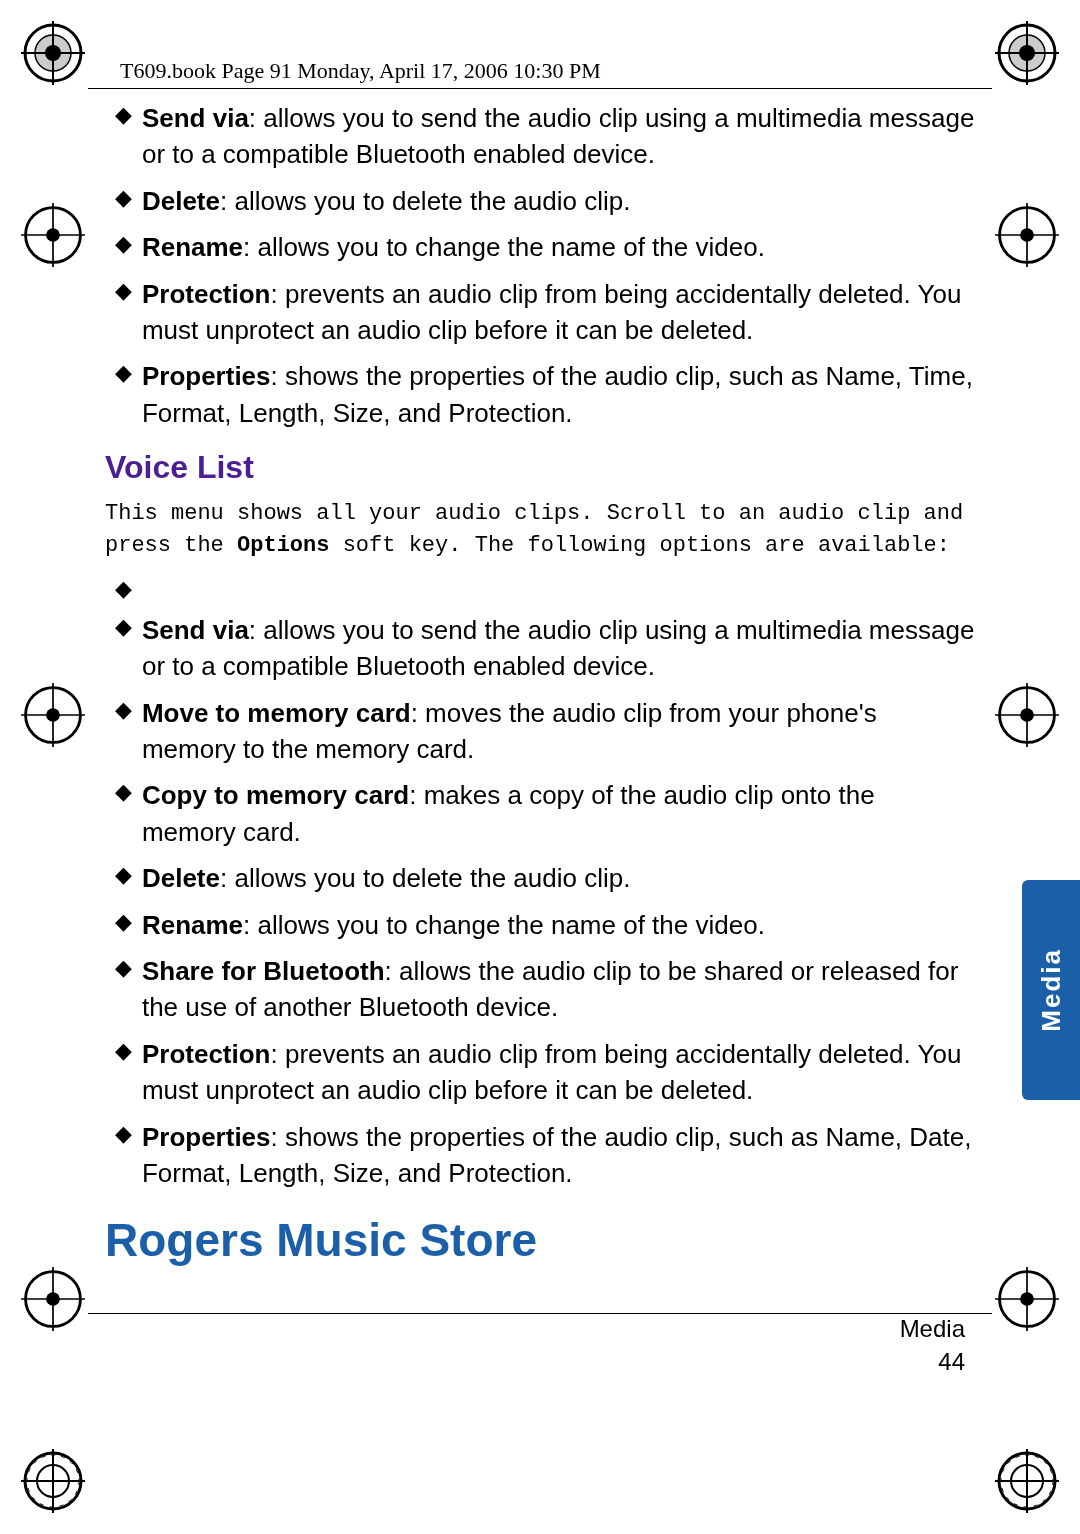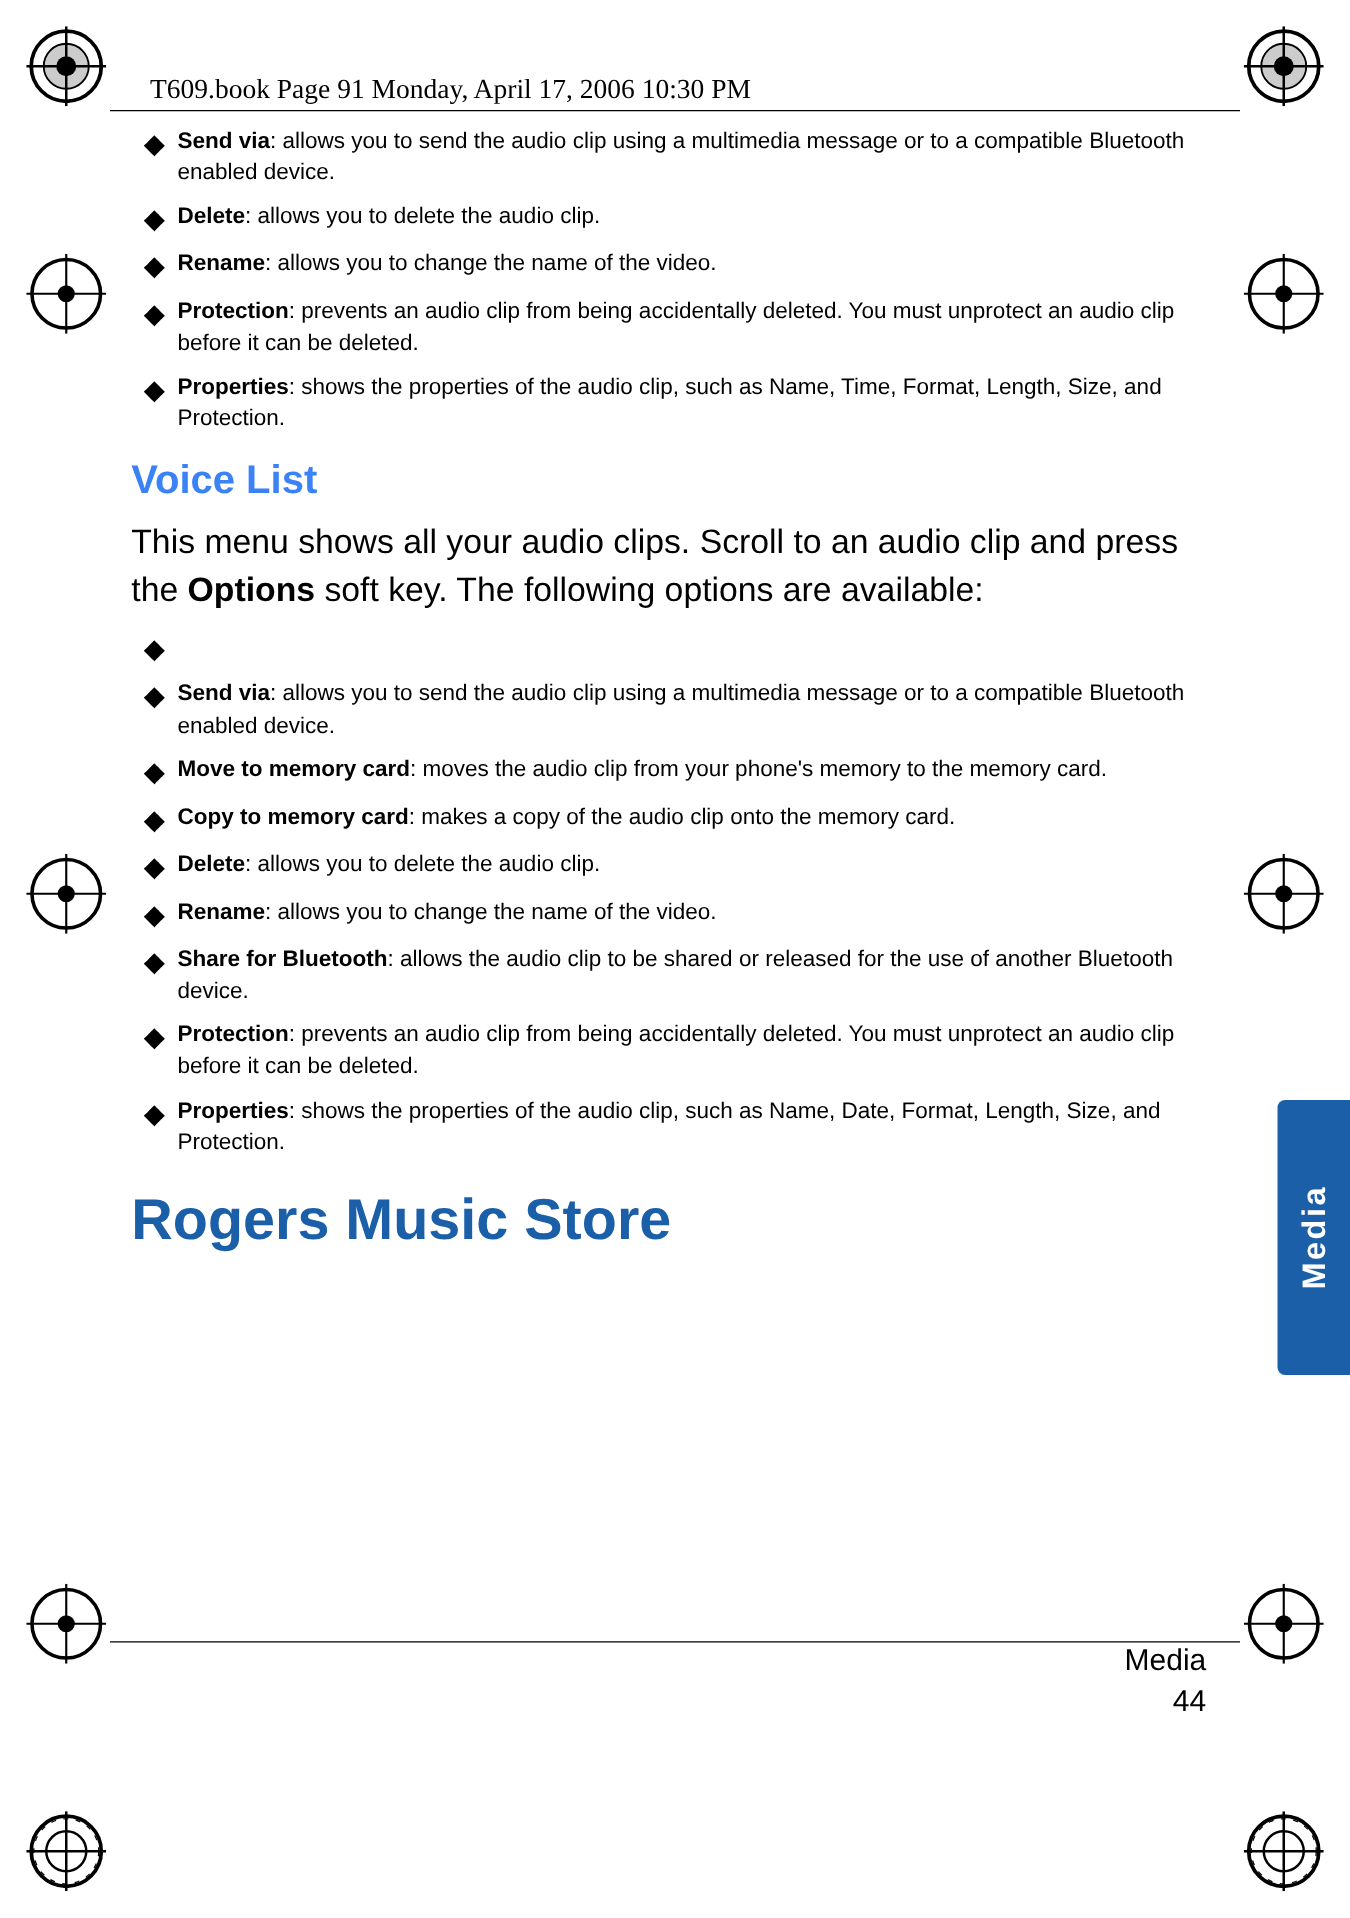--- a/index.html
+++ b/index.html
@@ -93,43 +93,43 @@
 
     .diamond {
       color: #000;
       font-size: 22px;
       margin-right: 10px;
       flex-shrink: 0;
       margin-top: 2px;
     }
 
     .bullet-text {
-      font-size: 18px;
+      font-size: 26px;
       line-height: 1.4;
       font-family: Arial, sans-serif;
     }
 
     .bullet-text strong {
       font-weight: bold;
     }
 
     
     .section-heading-voice {
       font-family: Arial, sans-serif;
       font-size: 32px;
       font-weight: bold;
-      color: #3b82f6;
+      color: #4c1d95;
       margin-top: 18px;
       margin-bottom: 12px;
     }
 
     
     .body-text {
-      font-family: Liberation Sans, sans-serif;
-      font-size: 27px;
+      font-family: Liberation Mono, monospace;
+      font-size: 22px;
       line-height: 1.45;
       margin-bottom: 12px;
     }
 
     
     .main-heading {
       font-family: Arial, sans-serif;
       font-size: 46px;
       font-weight: bold;
       color: #1a5fa8;

